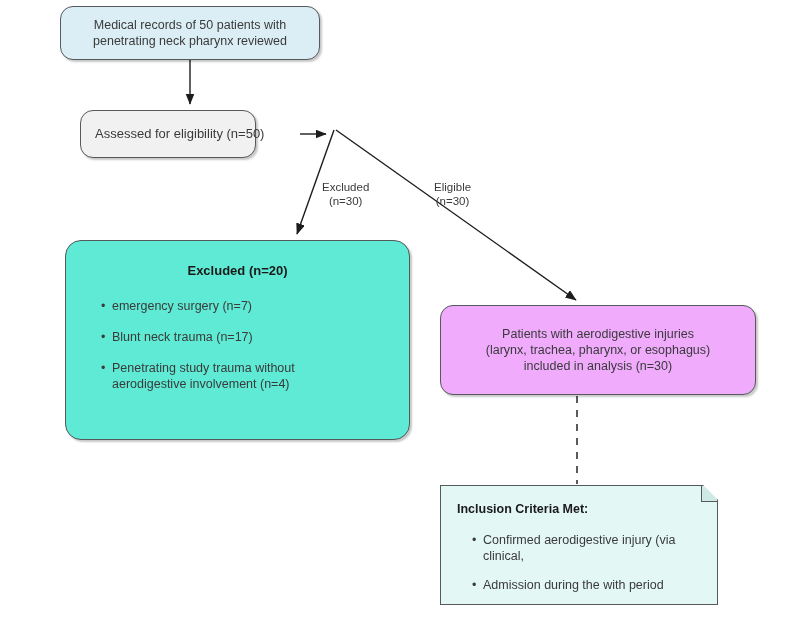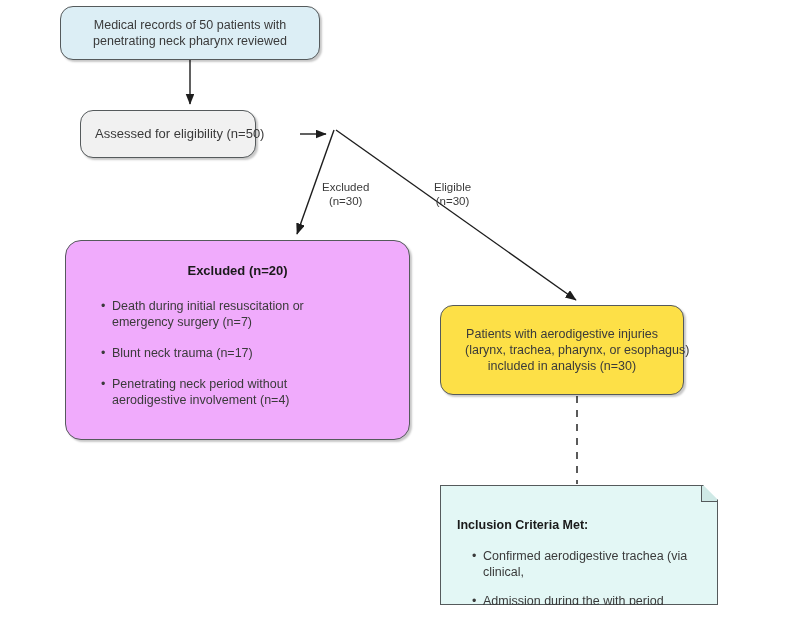--- a/index.html
+++ b/index.html
@@ -40,50 +40,50 @@
   }
   #box-assessed{
     left:80px;top:110px;width:176px;height:48px;
     background:#f1f1f1;
     padding:17px 14px;
   }
   #box-assessed .line{font-size:13px;}
 
   #box-excluded{
     left:65px;top:240px;width:345px;height:200px;
-    background:#f0abfc;
+    background:#5eead4;
     border-radius:16px;
     justify-content:flex-start;
     padding:22px 20px 0 20px;
   }
   #box-excluded .title{
     font-size:13px;font-weight:bold;color:#1a1a1a;
     text-align:center;margin-bottom:20px;
   }
   .bullets{padding-left:26px;}
   .bullet{
     font-size:12.5px;line-height:16px;color:#3a3a3a;
     margin-bottom:15px;position:relative;
   }
   .bullet:last-child{margin-bottom:0;}
   .bullet .dot{position:absolute;left:-11px;top:0;}
 
   #box-included{
-    left:440px;top:305px;width:244px;height:90px;
-    background:#fde047;
+    left:440px;top:305px;width:316px;height:90px;
+    background:#f0abfc;
     padding:0 24px;
   }
 
   #box-note{
     left:440px;top:485px;width:278px;height:120px;
     background:#e3f7f5;
     border:1.5px solid #555a5c;
     border-radius:0;
     justify-content:flex-start;
-    padding:32px 16px 0 16px;
+    padding:16px 16px 0 16px;
     box-shadow:2px 2px 2px rgba(0,0,0,0.22);
     clip-path:polygon(0 0, calc(100% - 15px) 0, 100% 15px, 100% 100%, 0 100%);
   }
   #box-note .title{
     font-size:12.5px;font-weight:bold;color:#1a1a1a;margin-bottom:16px;
   }
   #box-note .bullet{margin-bottom:13px;}
   .fold{
     position:absolute;right:0;top:0;width:15px;height:15px;
     border-left:1.5px solid #555a5c;
@@ -146,50 +146,49 @@
   <div class="edge-label" id="lbl-eligible">
     <div>Eligible</div>
     <div>(n=30)</div>
   </div>
 
   <div class="node" id="box-excluded">
     <div class="title">Excluded (n=20)</div>
     <div class="bullets">
       <div class="bullet">
         <span class="dot">•</span>
-        <div>Death during initial resuscitation or</div>
         <div>emergency surgery (n=7)</div>
       </div>
       <div class="bullet">
         <span class="dot">•</span>
         <div>Blunt neck trauma (n=17)</div>
       </div>
       <div class="bullet">
         <span class="dot">•</span>
-        <div>Penetrating neck period without</div>
+        <div>Penetrating study trauma without</div>
         <div>aerodigestive involvement (n=4)</div>
       </div>
     </div>
   </div>
 
   <div class="node rounded" id="box-included">
     <div class="ctr">
       <div class="line">Patients with aerodigestive injuries</div>
       <div class="line">(larynx, trachea, pharynx, or esophagus)</div>
       <div class="line">included in analysis (n=30)</div>
     </div>
   </div>
 
   <div class="node" id="box-note">
     <div class="fold"></div>
     <div class="title">Inclusion Criteria Met:</div>
     <div class="bullets">
       <div class="bullet">
         <span class="dot">•</span>
-        <div>Confirmed aerodigestive trachea (via clinical,</div>
+        <div>Confirmed aerodigestive injury (via clinical,</div>
       </div>
       <div class="bullet">
         <span class="dot">•</span>
         <div>Admission during the with period</div>
       </div>
     </div>
   </div>
 
 </div>
 

